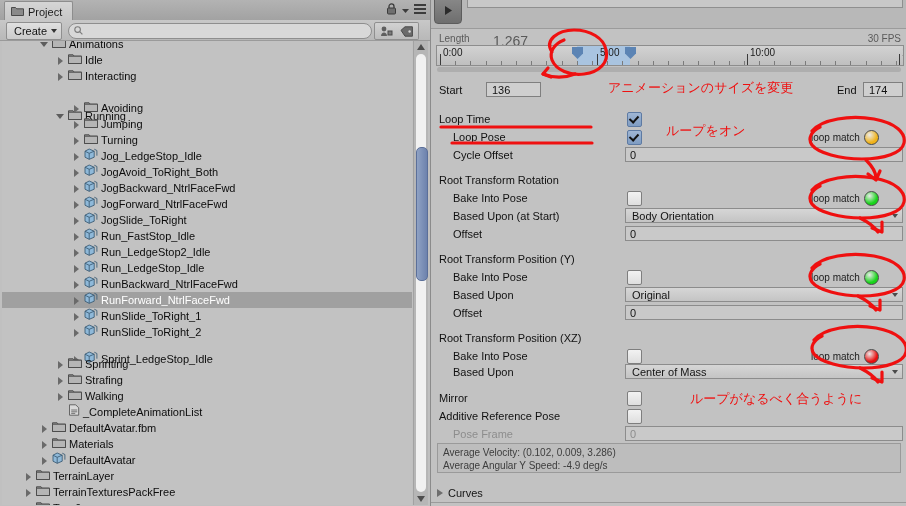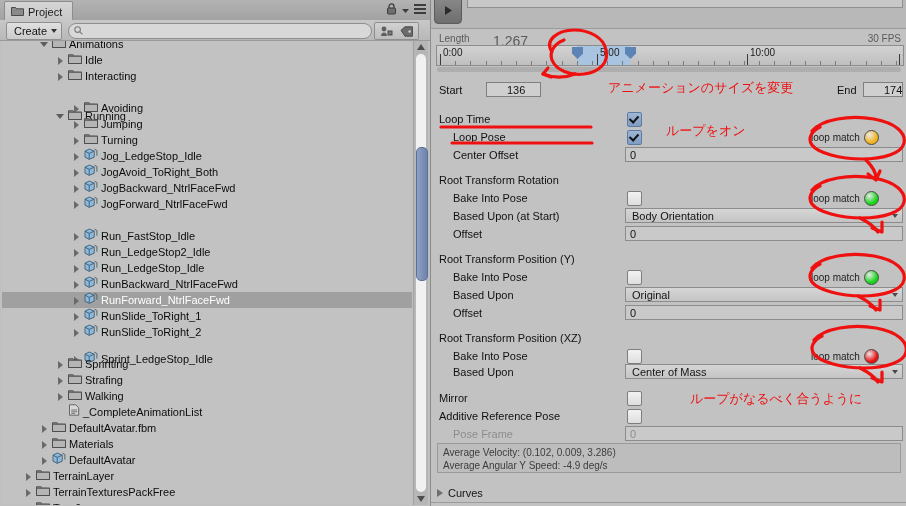--- a/index.html
+++ b/index.html
@@ -104,21 +104,21 @@
     border:solid #121212;border-width:0 2px 2px 0;transform:rotate(42deg);}
   .fld{position:absolute;height:15px;background:#c9c9c9;border:1px solid #8c8c8c;
     font-size:11px;color:#141414;line-height:14px;padding-left:4px;box-sizing:border-box;}
   .fld.dimv{color:#8d8d8d;}
   .drop{position:absolute;height:15px;background:linear-gradient(#d6d6d6,#c4c4c4);
     border:1px solid #8c8c8c;font-size:11px;color:#141414;line-height:14px;padding-left:6px;
     box-sizing:border-box;}
   .drop .dcar{position:absolute;right:4px;top:5px;width:0;height:0;
     border-left:3px solid transparent;border-right:3px solid transparent;border-top:4px solid #4a4a4a;}
   .numfld{position:absolute;height:15px;background:#cfcfcf;border:1px solid #7f7f7f;
-    font-size:11px;color:#111;line-height:14px;text-align:left;padding-left:20px;box-sizing:border-box;}
+    font-size:11px;color:#111;line-height:14px;text-align:left;padding-left:5px;box-sizing:border-box;}
 
   .loopmatch{position:absolute;display:flex;align-items:center;gap:4px;}
   .loopmatch .lmtext{font-size:10px;color:#1d1d1d;}
   .dot{width:13px;height:13px;border-radius:50%;border:1px solid #4a4a4a;}
 
   #infobox{position:absolute;left:6px;top:443px;width:464px;height:30px;
     background:#bdbdbd;border:1px solid #9a9a9a;box-sizing:border-box;padding:2px 5px;}
   #infobox div{font-size:10px;color:#3d3d3d;line-height:13px;}
   #curves-row{position:absolute;left:6px;top:485px;width:460px;height:16px;display:flex;align-items:center;gap:5px;}
   #curves-row .carr{width:0;height:0;border-left:6px solid #6e6e6e;
@@ -308,20 +308,32 @@
         <div class="trow" style="position: absolute; left: 0px; top: 155px; width: 410px;">
           <span class="tw" style="left: 70px;">
             <span class="arrow closed"></span>
             <span class="micon"><svg width="14" height="12" viewBox="0 0 14 12">
                 <path d="M1 3.2L5.2 1l5 2.2v6L5.2 11.3 1 9.2z" fill="#8fb9d9" stroke="#3d5d76" stroke-width="0.9"></path>
                 <path d="M1 3.2l4.2 2.1 5-2.1" fill="none" stroke="#3d5d76" stroke-width="0.9"></path>
                 <path d="M5.2 5.3v6" fill="none" stroke="#3d5d76" stroke-width="0.9"></path>
                 <path d="M10.3 1.2l2.6 1.3v5.2" fill="none" stroke="#3d5d76" stroke-width="0.9"></path>
               </svg></span>
             <span>JogForward_NtrlFaceFwd</span>
+          </span>
+        </div>
+        <div class="trow" style="position: absolute; left: 0px; top: 171px; width: 410px;">
+          <span class="tw" style="left: 70px;">
+            <span class="arrow closed"></span>
+            <span class="micon"><svg width="14" height="12" viewBox="0 0 14 12">
+                <path d="M1 3.2L5.2 1l5 2.2v6L5.2 11.3 1 9.2z" fill="#8fb9d9" stroke="#3d5d76" stroke-width="0.9"></path>
+                <path d="M1 3.2l4.2 2.1 5-2.1" fill="none" stroke="#3d5d76" stroke-width="0.9"></path>
+                <path d="M5.2 5.3v6" fill="none" stroke="#3d5d76" stroke-width="0.9"></path>
+                <path d="M10.3 1.2l2.6 1.3v5.2" fill="none" stroke="#3d5d76" stroke-width="0.9"></path>
+              </svg></span>
+            <span>JogSlide_ToRight</span>
           </span>
         </div>
         <div class="trow" style="position: absolute; left: 0px; top: 187px; width: 410px;">
           <span class="tw" style="left: 70px;">
             <span class="arrow closed"></span>
             <span class="micon"><svg width="14" height="12" viewBox="0 0 14 12">
                 <path d="M1 3.2L5.2 1l5 2.2v6L5.2 11.3 1 9.2z" fill="#8fb9d9" stroke="#3d5d76" stroke-width="0.9"></path>
                 <path d="M1 3.2l4.2 2.1 5-2.1" fill="none" stroke="#3d5d76" stroke-width="0.9"></path>
                 <path d="M5.2 5.3v6" fill="none" stroke="#3d5d76" stroke-width="0.9"></path>
                 <path d="M10.3 1.2l2.6 1.3v5.2" fill="none" stroke="#3d5d76" stroke-width="0.9"></path>
@@ -608,21 +620,21 @@
     </div>
     <div class="row" style="top:129px">
       <span class="lbl" style="left:22px">Loop Pose</span>
       <span class="cbx on" style="left:196px;top:1px"></span>
       <span class="loopmatch" style="left:380px;top:1px">
         <span class="lmtext">loop match</span>
         <span class="dot" id="dot0" style="background: radial-gradient(circle at 35% 30%, rgba(255, 255, 255, 0.667), rgb(240, 178, 26) 62%);"></span>
       </span>
     </div>
     <div class="row" style="top:147px">
-      <span class="lbl" style="left:22px">Center Offset</span>
+      <span class="lbl" style="left:22px">Cycle Offset</span>
       <span class="fld" style="left:194px;top:0;width:278px">0</span>
     </div>
 
     <div class="row" style="top:172px">
       <span class="grp" style="left:8px">Root Transform Rotation</span>
     </div>
     <div class="row" style="top:190px">
       <span class="lbl" style="left:22px">Bake Into Pose</span>
       <span class="cbx" style="left:196px;top:1px"></span>
       <span class="loopmatch" style="left:380px;top:1px">

